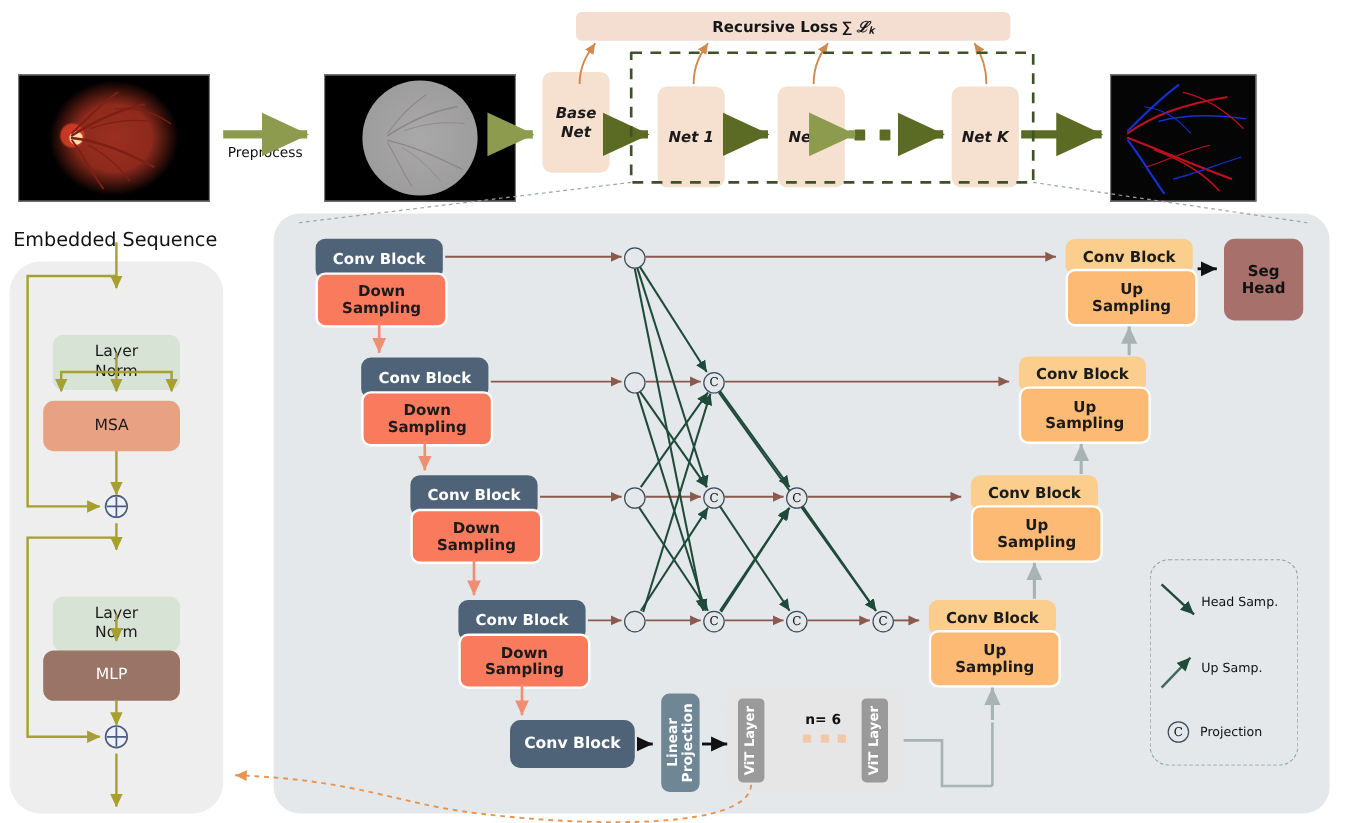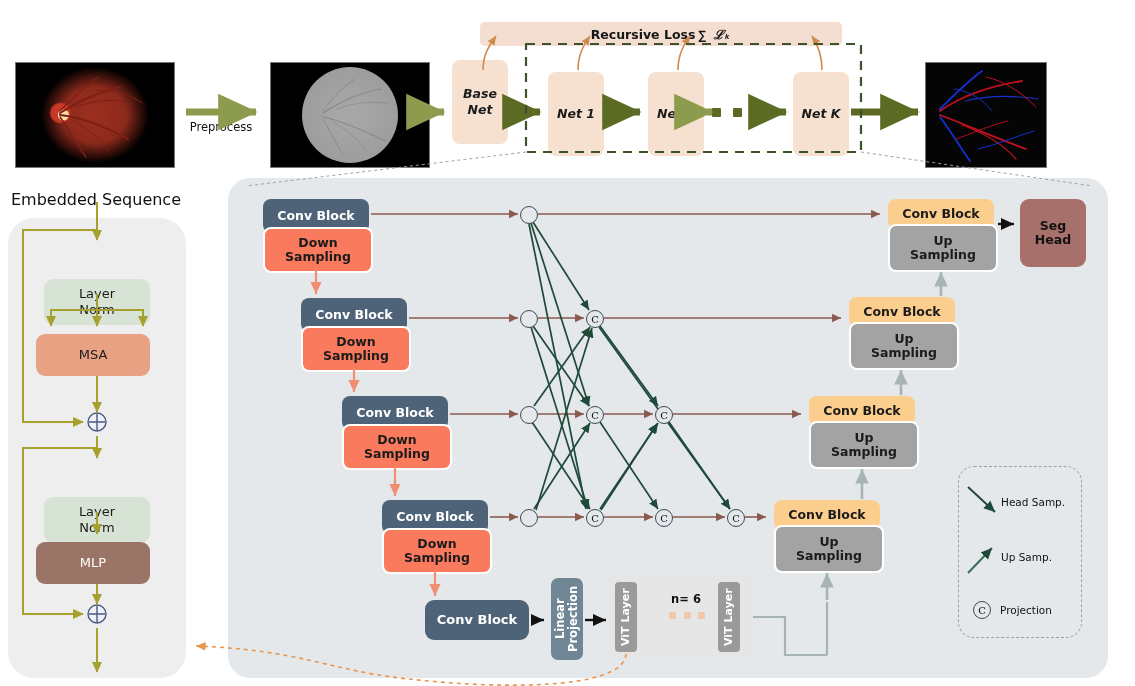--- a/index.html
+++ b/index.html
@@ -21,40 +21,40 @@
       radial-gradient(circle at 28% 48%, rgba(220,60,40,.85) 0 9px, rgba(0,0,0,0) 11px),
       radial-gradient(ellipse 54px 48px at 50% 50%, #9c2f20 0%, #8d2a1c 58%, #000 100%),
       #000;}
   .fundus-v{position:absolute;left:0;top:0;width:100%;height:100%;}
   .grayimg{left:270px;top:62px;width:158px;height:104px;border:1px solid #777;background:#000;}
   .grayinner{position:absolute;left:50%;top:50%;transform:translate(-50%,-50%);
     width:96px;height:96px;border-radius:50%;background:radial-gradient(circle at 50% 50%,#a9a9a9 0%,#9d9d9d 70%,#8f8f8f 100%);}
   .segimg{left:925px;top:62px;width:120px;height:104px;border:1px solid #777;background:#050505;}
 
   .loss-bar{left:480px;top:10px;width:362px;height:24px;background:#f3ded1;border-radius:5px;
-    display:flex;align-items:center;justify-content:center;color:#161616;font-size:12.5px;font-weight:700;margin-top:12px;}
-  .loss-bar .sym{font-family:Liberation Mono, monospace;font-style:italic;font-weight:700;margin-left:3px;}
+    display:flex;align-items:center;justify-content:center;color:#161616;font-size:12.5px;font-weight:700;}
+  .loss-bar .sym{font-family:Liberation Sans, sans-serif;font-style:italic;font-weight:700;margin-left:3px;}
 
   .netbox{width:56px;height:84px;background:#f6e0cf;border-radius:8px;display:flex;
     align-items:center;justify-content:center;text-align:center;font-style:italic;font-weight:700;
     font-size:12.5px;color:#1a1a1a;line-height:1.25;}
   .n-base{left:452px;top:60px;}
   .n1{left:548px;top:72px;}
   .n2{left:648px;top:72px;}
   .nk{left:793px;top:72px;}
 
   .preprocess-lbl{left:178px;top:120px;width:86px;text-align:center;font-size:11.5px;color:#111;}
 
   
   .blk{position:absolute;border-radius:8px;display:flex;align-items:center;justify-content:center;
        text-align:center;line-height:1.15;}
   .conv-enc{background:#4e6377;color:#fff;font-size:12.5px;font-weight:700;}
   .down{background:#fa7a5e;color:#1b1b1b;font-size:12.5px;font-weight:700;border:2px solid #fff;}
   .conv-dec{background:#fcce8e;color:#1b1b1b;font-size:12.5px;font-weight:700;}
-  .up{background:#a3a3a3;color:#1b1b1b;font-size:12.5px;font-weight:700;border:2px solid #fff;align-items:center;}
+  .up{background:#fdba74;color:#1b1b1b;font-size:12.5px;font-weight:700;border:2px solid #fff;align-items:center;}
   .seghead{background:#a8706b;color:#111;font-size:12.5px;font-weight:700;border-radius:9px;}
   .convplain{background:#4e6377;color:#fff;font-size:13px;font-weight:700;border-radius:9px;}
   .linproj{background:#6f8694;color:#fff;font-size:11.5px;font-weight:700;border-radius:7px;}
   .vitlayer{background:#9a9a9a;color:#fff;font-size:11px;font-weight:700;border-radius:4px;}
   .vert{writing-mode:vertical-rl;transform:rotate(180deg);}
   .tfblk{position:absolute;border-radius:9px;display:flex;align-items:center;justify-content:center;
      text-align:center;font-size:13px;color:#1b1b1b;line-height:1.2;}
   .ln{background:#d7e3d4;margin-top:31px;}
   .msa{background:#e9a183;}
   .mlp{background:#9a7466;}

